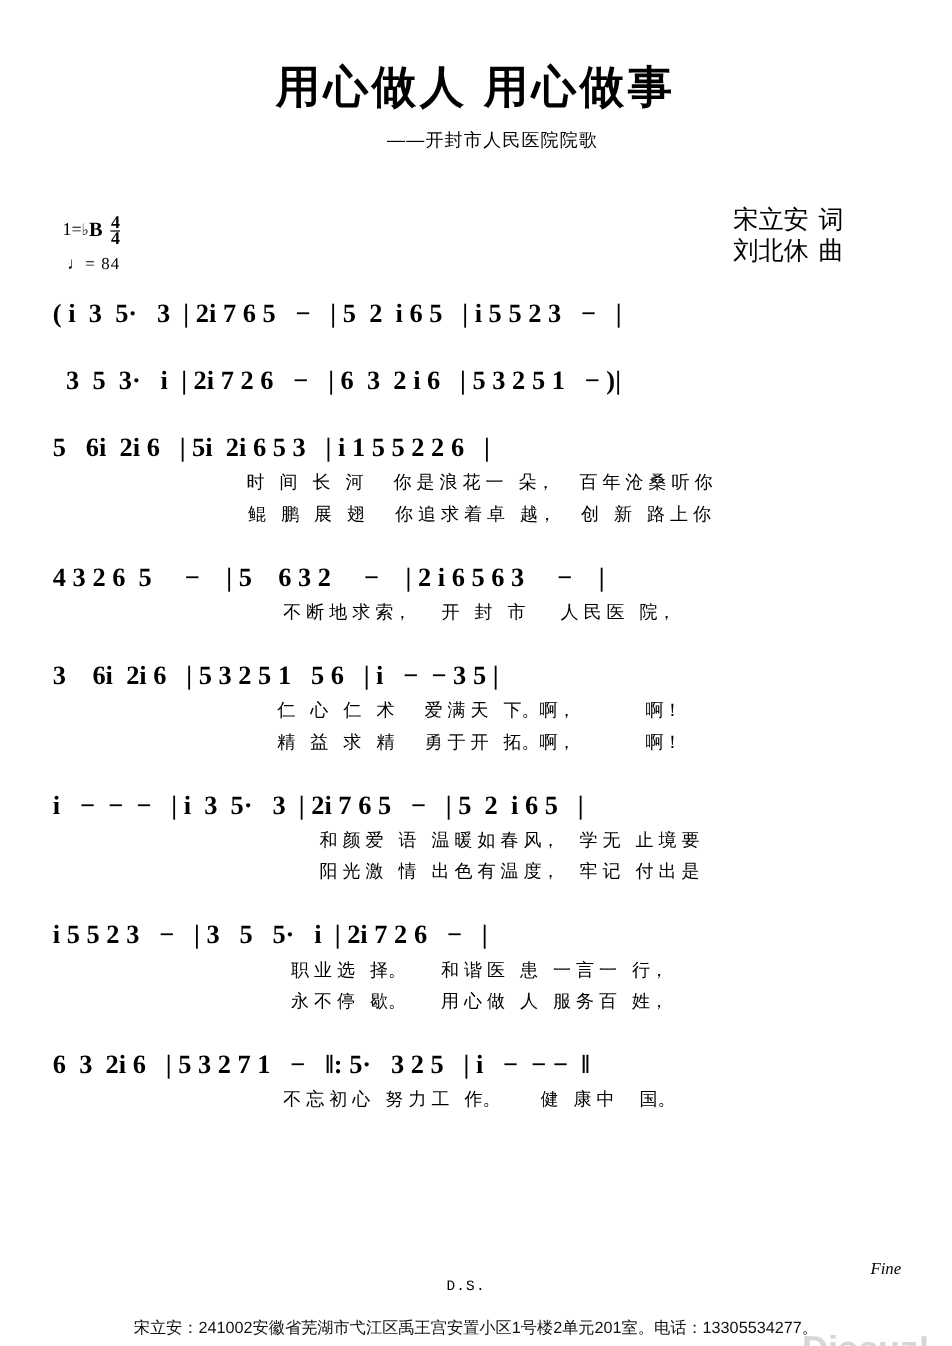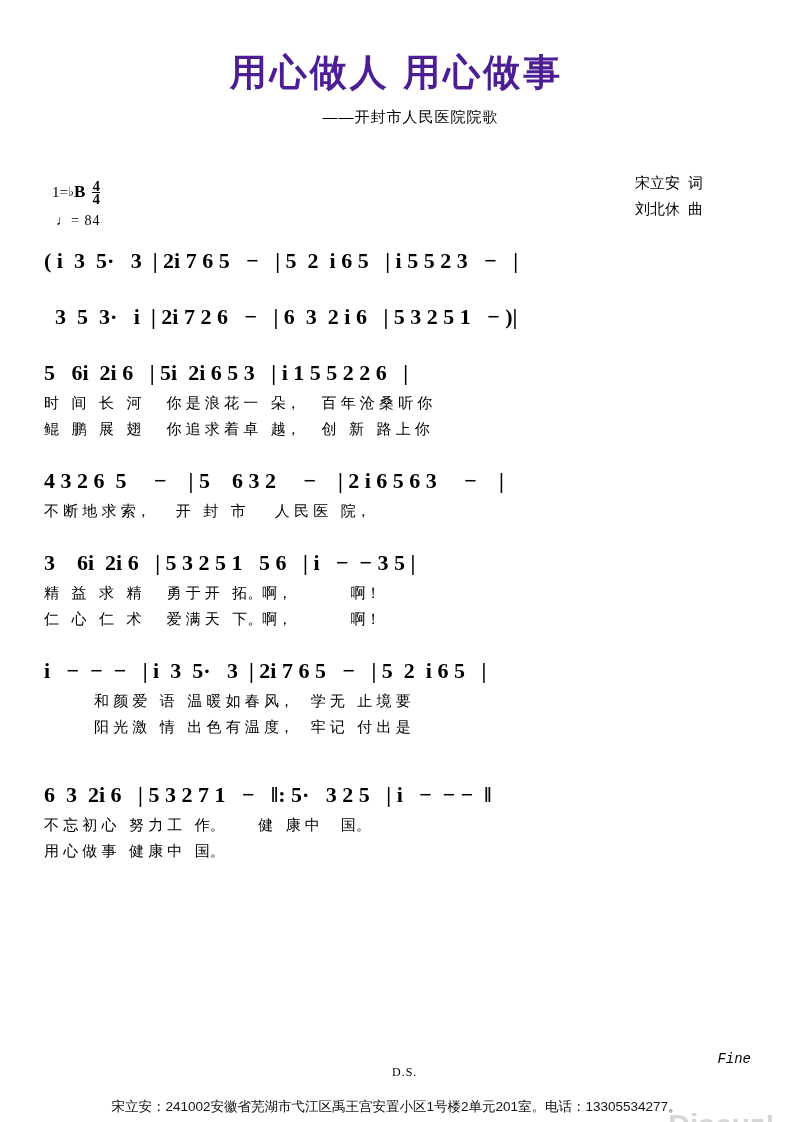--- a/index.html
+++ b/index.html
@@ -23,38 +23,38 @@
   }
 
   
   .title {
     text-align: center;
     font-family: "Liberation Sans", sans-serif;
     font-weight: bold;
     font-size: 37px;
     letter-spacing: 3px;
     margin-top: 48px;
-    color: #4c1d95;
+    color: #000000;
   }
   .subtitle {
     text-align: center;
     font-family: "Liberation Sans", sans-serif;
     font-size: 15px;
     margin-top: 10px;
     letter-spacing: 1px;
     margin-left: 28px;
   }
 
   
   .credits {
     position: absolute;
     right: 90px;
     top: 122px;
     font-family: Liberation Serif, serif;
-    font-size: 15px;
+    font-size: 21px;
     line-height: 26px;
     text-align: left;
   }
   .credits div span.sep { display:inline-block; width:8px; }
 
   
   .keyblock {
     position: absolute;
     left: 52px;
     top: 132px;
@@ -111,20 +111,21 @@
     line-height: 34px;
     height: 34px;
   }
   .lyric-row {
     font-family: "Liberation Sans", sans-serif;
     font-size: 15px;
     white-space: pre;
     line-height: 26px;
     height: 26px;
     letter-spacing: 0px;
+    text-align: center;
   }
   .sys-gap { height: 16px; }
 
   
 
   
   .footer {
     position: absolute;
     left: 0;
     bottom: 26px;
@@ -132,32 +133,31 @@
     text-align: center;
     font-family: "Liberation Sans", sans-serif;
     font-size: 13.5px;
     line-height: 25px;
     color: #111;
   }
   .fine {
     position: absolute;
     right: 42px;
     top: 1003px;
-    font-family: Liberation Mono, monospace;
+    font-family: Liberation Serif, serif;
     font-style: italic;
     font-size: 14px;
   }
   .ds {
     position: absolute;
     left: 372px;
     top: 1017px;
-    font-family: Liberation Serif, serif;
+    font-family: Liberation Mono, monospace;
     font-size: 12px;
     letter-spacing: 1px;
-    margin-left: 20px;
   }
   .watermark {
     position: absolute;
     right: 18px;
     bottom: 28px;
     font-family: "Liberation Sans", sans-serif;
     font-size: 30px;
     color: #cfcfcf;
     font-weight: bold;
     opacity: .85;
@@ -214,38 +214,42 @@
     <div class="sys-gap"></div>
 
     <div class="system">
       <div class="notes-row">4 3 2 6  5     −    | 5    6 3 2     −    | 2 i 6 5 6 3     −    |</div>
       <div class="lyric-row">不 断 地 求 索，      开   封   市       人 民 医   院，</div>
     </div>
     <div class="sys-gap"></div>
 
     <div class="system">
       <div class="notes-row">3    6i  2i 6   | 5 3 2 5 1   5 6   | i   −  − 3 5 |</div>
+      <div class="lyric-row">仁   心   仁   术      爱 满 天   下。啊，              啊！</div>
       <div class="lyric-row">精   益   求   精      勇 于 开   拓。啊，              啊！</div>
-      <div class="lyric-row">仁   心   仁   术      爱 满 天   下。啊，              啊！</div>
     </div>
     <div class="sys-gap"></div>
 
     <div class="system">
       <div class="notes-row">i   −  −  −   | i  3  5·   3  | 2i 7 6 5   −   | 5  2  i 6 5   |</div>
       <div class="lyric-row">            和 颜 爱   语   温 暖 如 春 风，    学 无   止 境 要</div>
       <div class="lyric-row">            阳 光 激   情   出 色 有 温 度，    牢 记   付 出 是</div>
     </div>
     <div class="sys-gap"></div>
 
+    <div class="system">
+      <div class="notes-row">i 5 5 2 3   −   | 3   5   5·   i  | 2i 7 2 6   −   |</div>
+      <div class="lyric-row">职 业 选   择。       和 谐 医   患   一 言 一   行，</div>
+      <div class="lyric-row">永 不 停   歇。       用 心 做   人   服 务 百   姓，</div>
+    </div>
     <div class="sys-gap"></div>
 
     <div class="system">
       <div class="notes-row">6  3  2i 6   | 5 3 2 7 1   −   ‖: 5·   3 2 5   | i   −  − −  ‖</div>
       <div class="lyric-row">不 忘 初 心   努 力 工   作。        健   康 中     国。</div>
-      <div class="lyric-row">用 心 做 事   健 康 中   国。</div>
     </div>
 
   </div>
 
   <div class="fine">Fine</div>
   <div class="ds">D.S.</div>
 
   <div class="footer">
     <div>宋立安：241002安徽省芜湖市弋江区禹王宫安置小区1号楼2单元201室。电话：13305534277。</div>
     <div>刘北休：637000四川省南充市顺庆区北湖路314号。电话：134 7446 3654。QQ：652205279。</div>

